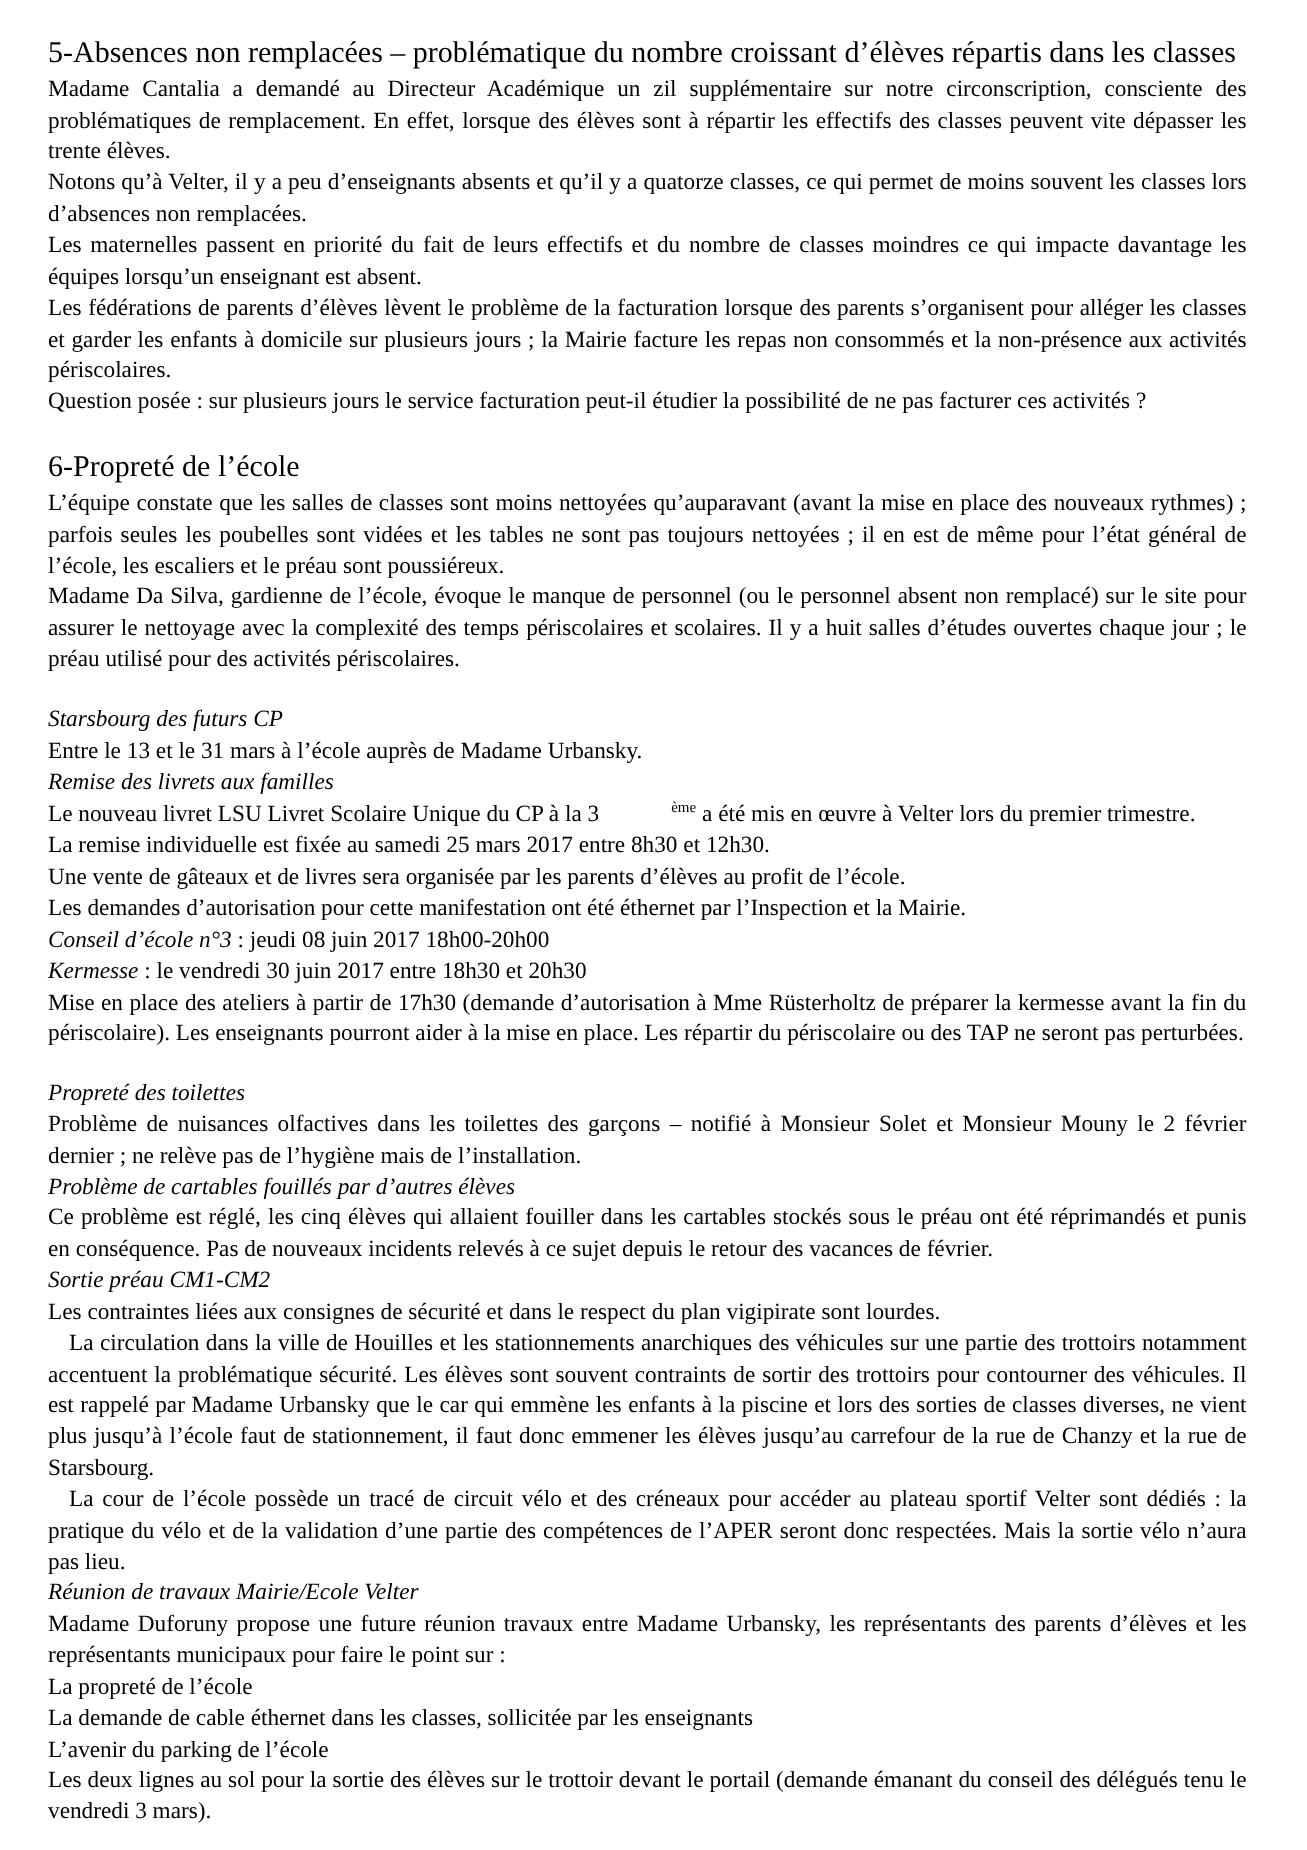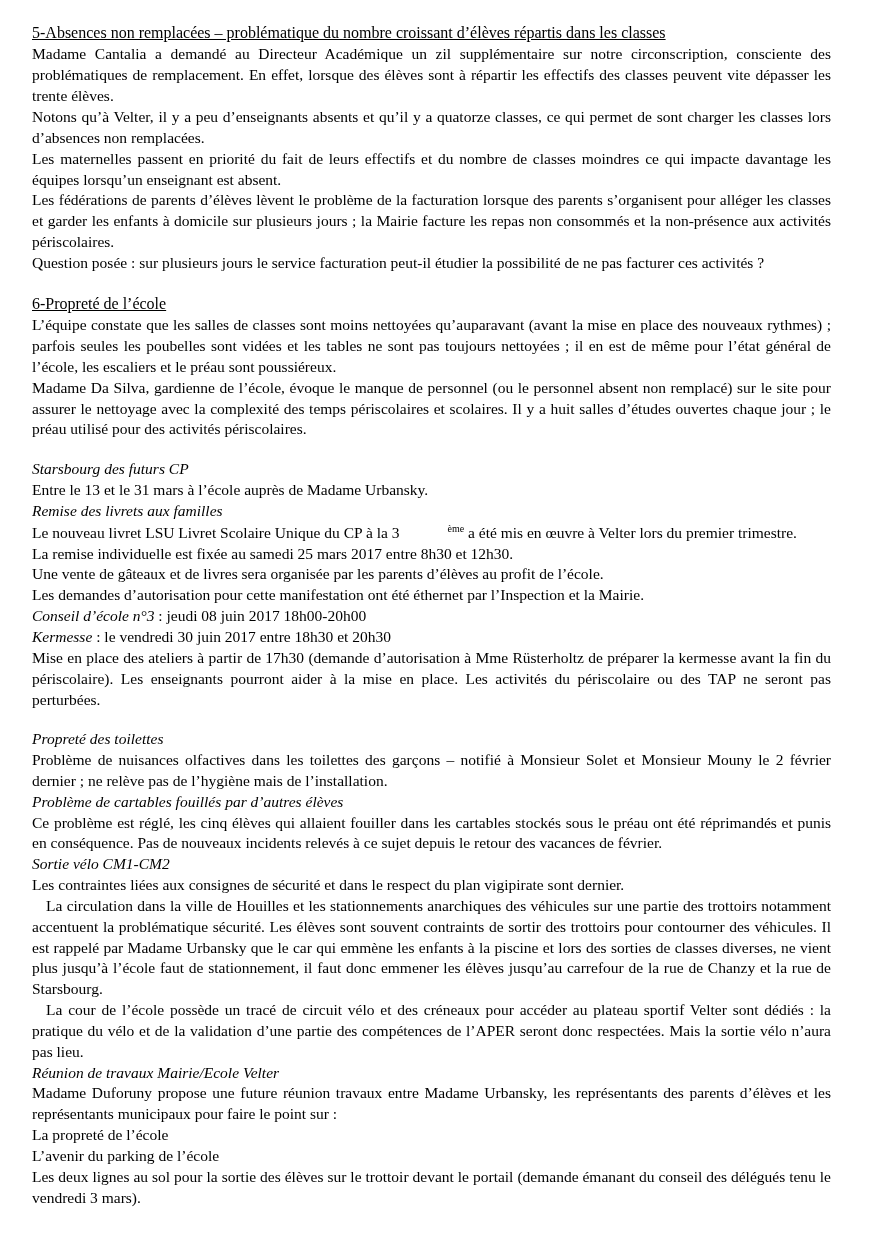--- a/index.html
+++ b/index.html
@@ -17,23 +17,22 @@
     width: 871px;
     min-height: 1233px;
     box-sizing: border-box;
     padding: 22px 40px 20px 32px;
     position: relative;
   }
   .section {
     margin-bottom: 0;
   }
   .heading {
-    font-size: 16px;
+    font-size: 20px;
     line-height: 1.34;
-    text-decoration: underline;
     margin: 0 0 1px 0;
   }
   .subheading {
     font-size: 15.5px;
     line-height: 1.34;
     font-style: italic;
     margin: 0;
   }
   p.para {
     font-size: 15.5px;
@@ -53,21 +52,21 @@
   }
 </style>
 </head>
 <body>
 
 <div class="page">
 
   <div class="section">
     <div class="heading">5-Absences non remplacées – problématique du nombre croissant d’élèves répartis dans les classes</div>
     <p class="para">Madame Cantalia a demandé au Directeur Académique un zil supplémentaire sur notre circonscription, consciente des problématiques de remplacement. En effet, lorsque des élèves sont à répartir les effectifs des classes peuvent vite dépasser les trente élèves.</p>
-    <p class="para">Notons qu’à Velter, il y a peu d’enseignants absents et qu’il y a quatorze classes, ce qui permet de sont charger les classes lors d’absences non remplacées.</p>
+    <p class="para">Notons qu’à Velter, il y a peu d’enseignants absents et qu’il y a quatorze classes, ce qui permet de moins souvent les classes lors d’absences non remplacées.</p>
     <p class="para">Les maternelles passent en priorité du fait de leurs effectifs et du nombre de classes moindres ce qui impacte davantage les équipes lorsqu’un enseignant est absent.</p>
     <p class="para">Les fédérations de parents d’élèves lèvent le problème de la facturation lorsque des parents s’organisent pour alléger les classes et garder les enfants à domicile sur plusieurs jours ; la Mairie facture les repas non consommés et la non-présence aux activités périscolaires.</p>
     <p class="para">Question posée : sur plusieurs jours le service facturation peut-il étudier la possibilité de ne pas facturer ces activités ?</p>
   </div>
 
   <div class="gap-md"></div>
 
   <div class="section">
     <div class="heading">6-Propreté de l’école</div>
     <p class="para">L’équipe constate que les salles de classes sont moins nettoyées qu’auparavant (avant la mise en place des nouveaux rythmes) ; parfois seules les poubelles sont vidées et les tables ne sont pas toujours nettoyées ; il en est de même pour l’état général de l’école, les escaliers et le préau sont poussiéreux.</p>
@@ -79,34 +78,35 @@
   <div class="section">
     <div class="subheading">Starsbourg des futurs CP</div>
     <p class="para">Entre le 13 et le 31 mars à l’école auprès de Madame Urbansky.</p>
     <div class="subheading">Remise des livrets aux familles</div>
     <p class="para"><span>Le nouveau livret LSU Livret Scolaire Unique du CP à la 3</span><span class="sup">ème</span><span> a été mis en œuvre à Velter lors du premier trimestre.</span></p>
     <p class="para">La remise individuelle est fixée au samedi 25 mars 2017 entre 8h30 et 12h30.</p>
     <p class="para">Une vente de gâteaux et de livres sera organisée par les parents d’élèves au profit de l’école.</p>
     <p class="para">Les demandes d’autorisation pour cette manifestation ont été éthernet par l’Inspection et la Mairie.</p>
     <p class="para"><em>Conseil d’école n°3</em><span> : jeudi 08 juin 2017 18h00-20h00</span></p>
     <p class="para"><em>Kermesse</em><span> : le vendredi 30 juin 2017 entre 18h30 et 20h30</span></p>
-    <p class="para">Mise en place des ateliers à partir de 17h30 (demande d’autorisation à Mme Rüsterholtz de préparer la kermesse avant la fin du périscolaire). Les enseignants pourront aider à la mise en place. Les activités du périscolaire ou des TAP ne seront pas perturbées.</p>
+    <p class="para">Mise en place des ateliers à partir de 17h30 (demande d’autorisation à Mme Rüsterholtz de préparer la kermesse avant la fin du périscolaire). Les enseignants pourront aider à la mise en place. Les répartir du périscolaire ou des TAP ne seront pas perturbées.</p>
   </div>
 
   <div class="gap-md"></div>
 
   <div class="section">
     <div class="subheading">Propreté des toilettes</div>
     <p class="para">Problème de nuisances olfactives dans les toilettes des garçons – notifié à Monsieur Solet et Monsieur Mouny le 2 février dernier ; ne relève pas de l’hygiène mais de l’installation.</p>
     <div class="subheading">Problème de cartables fouillés par d’autres élèves</div>
     <p class="para">Ce problème est réglé, les cinq élèves qui allaient fouiller dans les cartables stockés sous le préau ont été réprimandés et punis en conséquence. Pas de nouveaux incidents relevés à ce sujet depuis le retour des vacances de février.</p>
-    <div class="subheading">Sortie vélo CM1-CM2</div>
-    <p class="para">Les contraintes liées aux consignes de sécurité et dans le respect du plan vigipirate sont dernier.</p>
+    <div class="subheading">Sortie préau CM1-CM2</div>
+    <p class="para">Les contraintes liées aux consignes de sécurité et dans le respect du plan vigipirate sont lourdes.</p>
     <p class="para indent">La circulation dans la ville de Houilles et les stationnements anarchiques des véhicules sur une partie des trottoirs notamment accentuent la problématique sécurité. Les élèves sont souvent contraints de sortir des trottoirs pour contourner des véhicules. Il est rappelé par Madame Urbansky que le car qui emmène les enfants à la piscine et lors des sorties de classes diverses, ne vient plus jusqu’à l’école faut de stationnement, il faut donc emmener les élèves jusqu’au carrefour de la rue de Chanzy et la rue de Starsbourg.</p>
     <p class="para indent">La cour de l’école possède un tracé de circuit vélo et des créneaux pour accéder au plateau sportif Velter sont dédiés : la pratique du vélo et de la validation d’une partie des compétences de l’APER seront donc respectées. Mais la sortie vélo n’aura pas lieu.</p>
     <div class="subheading">Réunion de travaux Mairie/Ecole Velter</div>
     <p class="para">Madame Duforuny propose une future réunion travaux entre Madame Urbansky, les représentants des parents d’élèves et les représentants municipaux pour faire le point sur :</p>
     <p class="para">La propreté de l’école</p>
+    <p class="para">La demande de cable éthernet dans les classes, sollicitée par les enseignants</p>
     <p class="para">L’avenir du parking de l’école</p>
     <p class="para">Les deux lignes au sol pour la sortie des élèves sur le trottoir devant le portail (demande émanant du conseil des délégués tenu le vendredi 3 mars).</p>
   </div>
 
 </div>
 
 </body></html>

